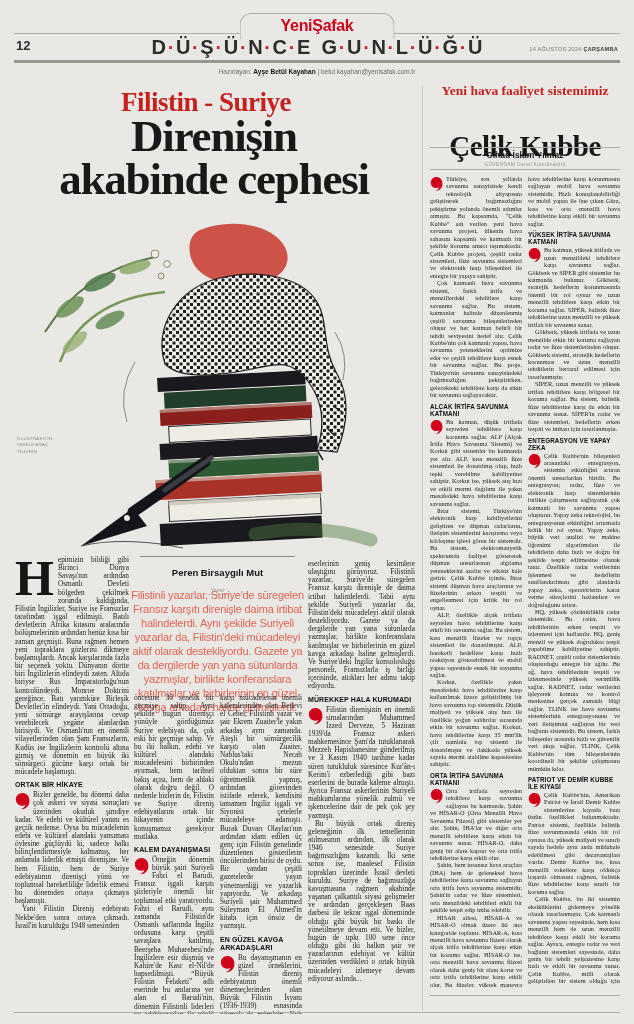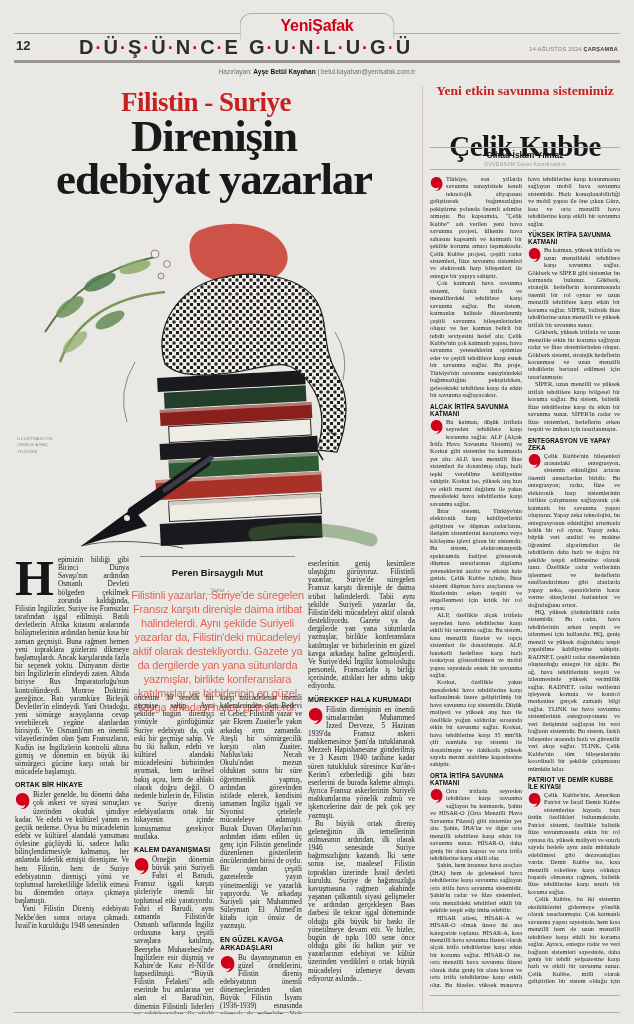--- a/index.html
+++ b/index.html
@@ -7,21 +7,21 @@
   body { background:#eae8e4; font-family:"Liberation Serif", serif; color:#1c1c1c; position:relative; overflow:hidden; }
   .abs { position:absolute; }
   .rule { position:absolute; background:#b0aca6; }
 
   
   .top-rule { top:33px; left:14px; width:606px; height:1px; }
   .logo-bump { top:13px; left:50%; transform:translateX(-50%); border:1px solid #b0aca6; border-bottom:none;
                border-radius:12px 12px 0 0; background:#eae8e4; padding:3px 40px 4px; z-index:2; }
   .logo-text { font-family:"Liberation Sans", sans-serif; font-weight:bold; font-size:16px; color:#d0021b; letter-spacing:-0.3px; }
   .page-num { top:38px; left:16px; font-family:"Liberation Sans", sans-serif; font-weight:bold; font-size:13px; color:#2b2b2b; }
-  .mast-title { top:36px; left:78px; width:454px; text-align:left; font-family:"Liberation Sans", sans-serif;
+  .mast-title { top:36px; left:90px; width:454px; text-align:center; font-family:"Liberation Sans", sans-serif;
                 font-weight:bold; font-size:20px; color:#2f2d2b; white-space:nowrap; }
   .mast-title .mdot { color:#d0021b; font-size:18px; padding:0 1px; }
   .mast-title .mletter { padding:0 1px; }
   .mast-title .wgap { display:inline-block; width:9px; }
   .mast-date { top:46px; right:16px; font-family:"Liberation Sans", sans-serif; font-size:5.5px; color:#7a7672; letter-spacing:.3px; }
   .mast-date b { color:#3a3836; }
   .double-rule { top:60px; left:14px; width:606px; height:2.5px; background:#98948e; }
   .hazirlayan { top:68px; left:0; width:634px; text-align:center; font-family:"Liberation Sans", sans-serif; font-size:6.5px; color:#6d6a66; }
   .hazirlayan b { color:#161616; }
 
@@ -81,21 +81,21 @@
 </div>
 <div class="abs page-num">12</div>
 <div class="abs mast-title"><span class="mletter">D</span><span class="mdot">·</span><span class="mletter">Ü</span><span class="mdot">·</span><span class="mletter">Ş</span><span class="mdot">·</span><span class="mletter">Ü</span><span class="mdot">·</span><span class="mletter">N</span><span class="mdot">·</span><span class="mletter">C</span><span class="mdot">·</span><span class="mletter">E</span><span class="wgap"></span><span class="mletter">G</span><span class="mdot">·</span><span class="mletter">Ü</span><span class="mdot">·</span><span class="mletter">N</span><span class="mdot">·</span><span class="mletter">L</span><span class="mdot">·</span><span class="mletter">Ü</span><span class="mdot">·</span><span class="mletter">Ğ</span><span class="mdot">·</span><span class="mletter">Ü</span></div>
 <div class="abs mast-date"><span>14 AĞUSTOS 2024</span> <b>ÇARŞAMBA</b></div>
 <div class="abs double-rule"></div>
 <div class="abs hazirlayan"><span>Hazırlayan: </span><b>Ayşe Betül Kayahan</b><span> | betul.kayahan@yenisafak.com.tr</span></div>
 
 <div class="abs kicker">Filistin - Suriye</div>
 <div class="abs headline">
   <div>Direnişin</div>
-  <div>edebiyat yazarlar</div>
+  <div>akabinde cephesi</div>
 </div>
 
 <div class="abs illustration">
   <svg width="400" height="340" viewBox="0 0 400 340">
     <defs>
       <pattern id="kef" width="7" height="7" patternUnits="userSpaceOnUse">
         <rect width="7" height="7" fill="#f2efe9"></rect>
         <rect x="0" y="0" width="3" height="3" fill="#1d1d22"></rect>
         <rect x="3.5" y="3.5" width="3" height="3" fill="#1d1d22"></rect>
       </pattern>
@@ -186,21 +186,21 @@
 <div class="bcol col4">
     <p class="bp">eserlerinin geniş kesimlere ulaştığını görüyoruz. Filistinli yazarlar, Suriye'de süregelen Fransız karşıtı direnişle de daima irtibat halindelerdi. Tabii aynı şekilde Suriyeli yazarlar da, Filistin'deki mücadeleyi aktif olarak destekliyordu. Gazete ya da dergilerde yan yana sütunlarda yazmışlar, birlikte konferanslara katılmışlar ve birbirlerinin en güzel kavga arkadaşı haline gelmişlerdi. Ve Suriye'deki İngiliz konsolosluğu personeli, Fransızlarla iş birliği içerisinde, attıkları her adımı takip ediyordu.</p>
     <h4 class="sec-h">MÜREKKEP HALA KURUMADI</h4>
     <p class="bp"><span class="bullet"><svg width="15" height="18" viewBox="0 0 20 24">
           <path fill="#d0021b" d="M10.2 1.2 C4.6 1.2 0.9 5.4 1.2 10.4 C1.5 15.2 5.4 18.6 10 18.3 C11.5 18.2 12.8 17.8 13.9 17 C13.2 20 10.9 22.1 7.6 22.8 C13.9 23.3 18.7 18.9 19.2 12.9 C19.7 6.4 15.8 1.2 10.2 1.2 Z"></path>
         </svg></span>Filistin direnişinin en önemli simalarından Muhammed İzzed Derveze, 5 Haziran 1939'da Fransız askeri mahkemesince Şam'da tutuklanarak Mezzeh Hapishanesine gönderilmiş ve 3 Kasım 1940 tarihine kadar süren tutukluluk süresince Kur'ân-ı Kerim'i ezberlediği gibi bazı eserlerini de burada kaleme almıştı. Ayrıca Fransız askerlerinin Suriyeli mahkumlarına yönelik zulmü ve işkencelerine dair de pek çok şey yazmıştı.</p>
     <p class="bp">Bu büyük ortak direniş geleneğinin ilk temellerinin atılmasının ardından, ilk olarak 1946 senesinde Suriye bağımsızlığını kazandı. İki sene sonra ise, maalesef Filistin toprakları üzerinde İsrail devleti kuruldu. Suriye de bağımsızlığa kavuşmasına rağmen akabinde yaşanan çalkantılı siyasi gelişmeler ve ardından gerçekleşen Baas darbesi ile tekrar işgal döneminde olduğu gibi büyük bir baskı ile yönetilmeye devam etti. Ve bizler, bugün de tıpkı 100 sene önce olduğu gibi iki halkın şair ve yazarlarının edebiyat ve kültür üzerinden verdikleri o ortak büyük mücadeleyi izlemeye devam ediyoruz aslında...</p>
   </div>
 
 <div class="v-divider abs"></div>
-<div class="abs aside-kicker">Yeni etkin savunma sistemimiz</div>
+<div class="abs aside-kicker">Yeni hava faaliyet sistemimiz</div>
 <div class="abs aside-title">Çelik Kubbe</div>
 <div class="rule aside-byrule1"></div>
 <div class="abs aside-byname">Cihad İslam Yılmaz</div>
 <div class="abs aside-bytitle">GÜVENSAM Genel Koordinatörü</div>
 <div class="rule aside-byrule2"></div>
 <div class="acol acolL">
     <p class="bp"><span class="bullet"><svg width="13" height="16" viewBox="0 0 20 24">
           <path fill="#d0021b" d="M10.2 1.2 C4.6 1.2 0.9 5.4 1.2 10.4 C1.5 15.2 5.4 18.6 10 18.3 C11.5 18.2 12.8 17.8 13.9 17 C13.2 20 10.9 22.1 7.6 22.8 C13.9 23.3 18.7 18.9 19.2 12.9 C19.7 6.4 15.8 1.2 10.2 1.2 Z"></path>
         </svg></span>Türkiye, son yıllarda savunma sanayisinde kendi teknolojik altyapısını geliştirerek bağımsızlığını pekiştirme yolunda önemli adımlar atmıştır. Bu kapsamda, “Çelik Kubbe” adı verilen yeni hava savunma projesi, ülkenin hava sahasını kapsamlı ve katmanlı bir şekilde koruma amacı taşımaktadır. Çelik Kubbe projesi, çeşitli radar sistemleri, füze savunma sistemleri ve elektronik harp bileşenleri ile entegre bir yapıya sahiptir.</p>
     <p class="bp">Çok katmanlı hava savunma sistemi, farklı irtifa ve menzillerdeki tehditlere karşı savunma sağlar. Bu sistem, katmanlar halinde düzenlenmiş çeşitli savunma bileşenlerinden oluşur ve her katman belirli bir tehdit seviyesini hedef alır. Çelik Kubbe'nin çok katmanlı yapısı, hava savunma yeteneklerini optimize eder ve çeşitli tehditlere karşı esnek bir savunma sağlar. Bu proje, Türkiye'nin savunma sanayisindeki bağımsızlığını pekiştirirken, gelecekteki tehditlere karşı da etkin bir savunma sağlayacaktır.</p>

